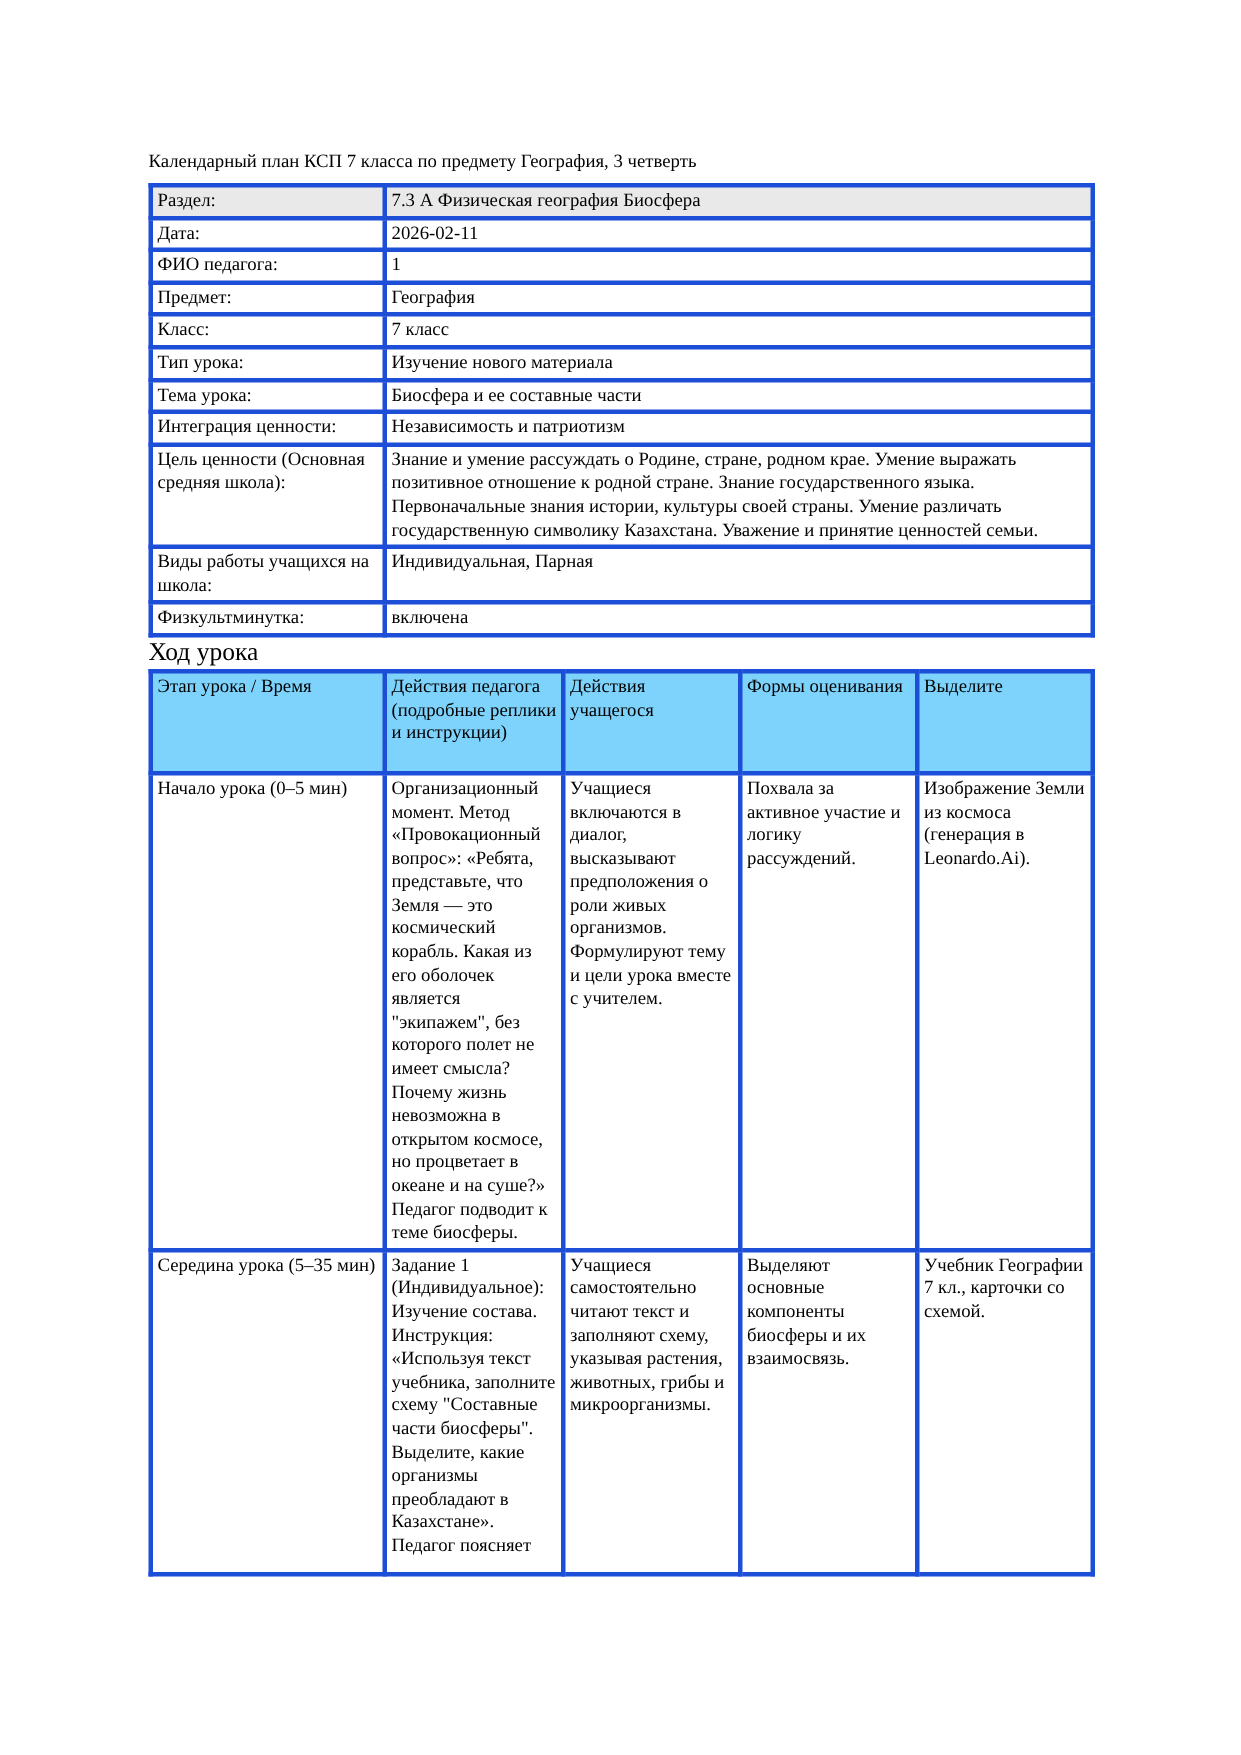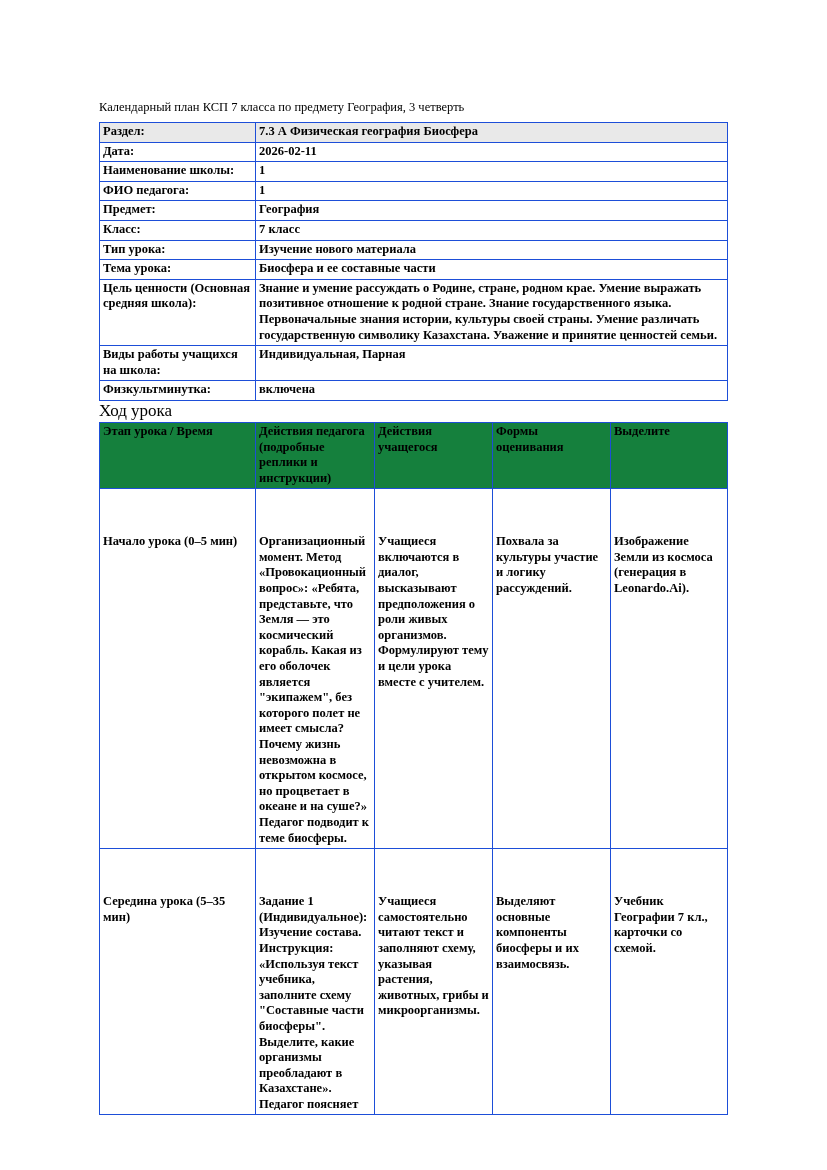--- a/index.html
+++ b/index.html
@@ -36,25 +36,25 @@
     white-space: nowrap;
   }
   table.doc-table {
     border-collapse: collapse;
     width: 628px;
     table-layout: fixed;
     font-size: 12.5px;
   }
   table.doc-table td,
   table.doc-table th {
-    border: 1px solid #1d4ed8;
+    border: 3px solid #1d4ed8;
     padding: 1px 3px 2px 3px;
     vertical-align: top;
     text-align: left;
-    font-weight: bold;
+    font-weight: normal;
     line-height: 15.6px;
     word-wrap: break-word;
     overflow-wrap: break-word;
     hyphens: none;
   }
   
   .info-table col.c-label { width: 156px; }
   .info-table col.c-value { width: 472px; }
   .info-table tr.shaded td {
     background: #e9e9e9;
@@ -68,36 +68,35 @@
     margin: 1px 0 3px 0;
   }
 
   
   .flow-table col.c-stage { width: 156px; }
   .flow-table col.c-teacher { width: 119px; }
   .flow-table col.c-student { width: 118px; }
   .flow-table col.c-assess { width: 118px; }
   .flow-table col.c-res { width: 117px; }
   .flow-table thead th {
-    background: #15803d;
+    background: #7dd3fc;
     height: 62px;
   }
   .flow-table tbody td {
     vertical-align: top;
   }
   .row-clip {
     position: relative;
     overflow: hidden;
   }
   .clip-1 { height: 290px; }
   .clip-2 { height: 210px; }
   .cellbox {
     display: block;
     overflow: hidden;
-    margin-top: 44px;
   }
 </style>
 </head>
 <body>
 
 <div class="page">
   <div class="content">
 
     <p class="doc-title">Календарный план КСП 7 класса по предмету География, 3 четверть</p>
 
@@ -109,42 +108,42 @@
       <tbody>
         <tr class="shaded">
           <td class="label-cell">Раздел:</td>
           <td class="value-cell">7.3 А Физическая география Биосфера</td>
         </tr>
         <tr>
           <td class="label-cell">Дата:</td>
           <td class="value-cell">2026-02-11</td>
         </tr>
         <tr>
-          <td class="label-cell">Наименование школы:</td>
-          <td class="value-cell">1</td>
-        </tr>
-        <tr>
           <td class="label-cell">ФИО педагога:</td>
           <td class="value-cell">1</td>
         </tr>
         <tr>
           <td class="label-cell">Предмет:</td>
           <td class="value-cell">География</td>
         </tr>
         <tr>
           <td class="label-cell">Класс:</td>
           <td class="value-cell">7 класс</td>
         </tr>
         <tr>
           <td class="label-cell">Тип урока:</td>
           <td class="value-cell">Изучение нового материала</td>
         </tr>
         <tr>
           <td class="label-cell">Тема урока:</td>
           <td class="value-cell">Биосфера и ее составные части</td>
+        </tr>
+        <tr>
+          <td class="label-cell">Интеграция ценности:</td>
+          <td class="value-cell">Независимость и патриотизм</td>
         </tr>
         <tr>
           <td class="label-cell">Цель ценности (Основная средняя школа):</td>
           <td class="value-cell">Знание и умение рассуждать о Родине, стране, родном крае. Умение выражать позитивное отношение к родной стране. Знание государственного языка. Первоначальные знания истории, культуры своей страны. Умение различать государственную символику Казахстана. Уважение и принятие ценностей семьи.</td>
         </tr>
         <tr>
           <td class="label-cell">Виды работы учащихся на школа:</td>
           <td class="value-cell">Индивидуальная, Парная</td>
         </tr>
         <tr>
@@ -178,21 +177,21 @@
           <td class="row-clip clip-1">
             <span class="cellbox">Начало урока (0–5 мин)</span>
           </td>
           <td class="row-clip clip-1">
             <span class="cellbox">Организационный момент. Метод «Провокационный вопрос»: «Ребята, представьте, что Земля — это космический корабль. Какая из его оболочек является "экипажем", без которого полет не имеет смысла? Почему жизнь невозможна в открытом космосе, но процветает в океане и на суше?» Педагог подводит к теме биосферы.</span>
           </td>
           <td class="row-clip clip-1">
             <span class="cellbox">Учащиеся включаются в диалог, высказывают предположения о роли живых организмов. Формулируют тему и цели урока вместе с учителем.</span>
           </td>
           <td class="row-clip clip-1">
-            <span class="cellbox">Похвала за культуры участие и логику рассуждений.</span>
+            <span class="cellbox">Похвала за активное участие и логику рассуждений.</span>
           </td>
           <td class="row-clip clip-1">
             <span class="cellbox">Изображение Земли из космоса (генерация в Leonardo.Ai).</span>
           </td>
         </tr>
         <tr>
           <td class="row-clip clip-2">
             <span class="cellbox">Середина урока (5–35 мин)</span>
           </td>
           <td class="row-clip clip-2">

